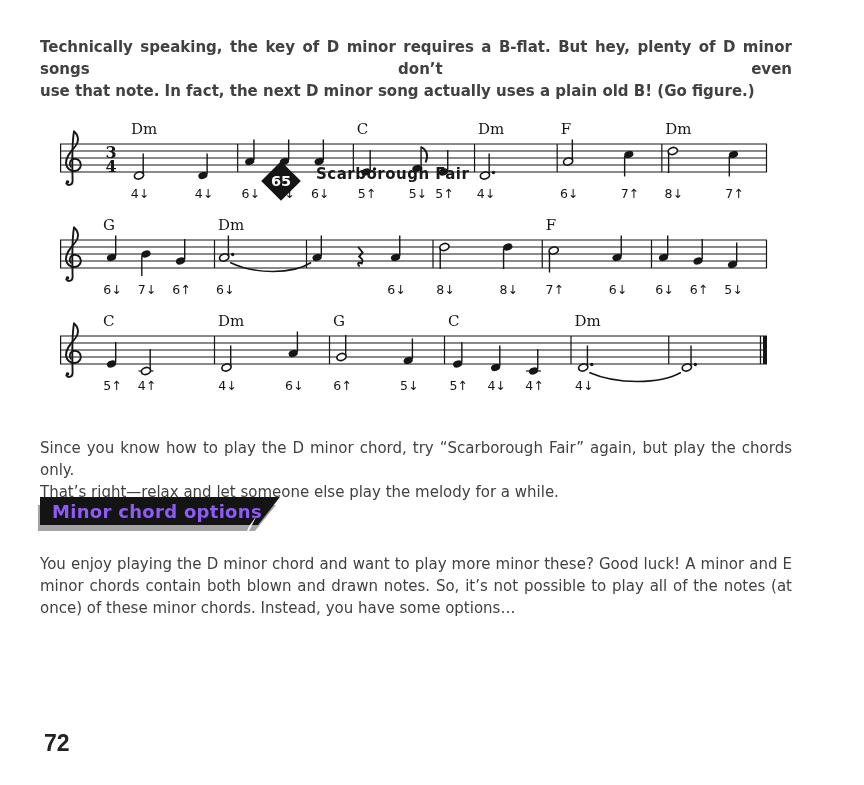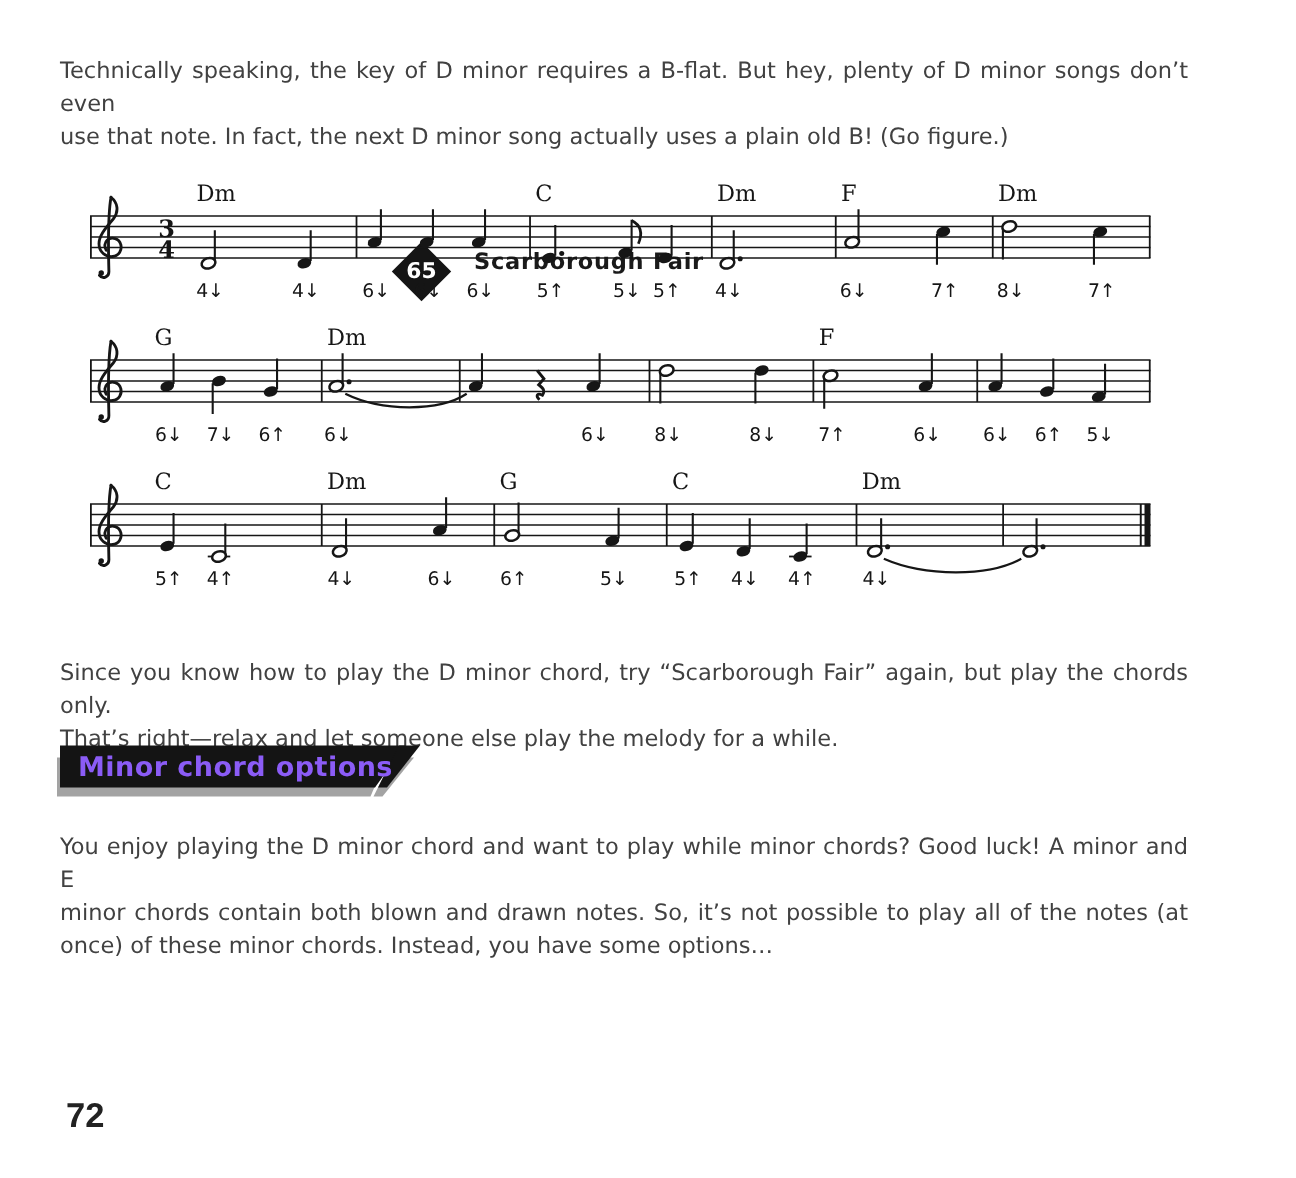--- a/index.html
+++ b/index.html
@@ -1,21 +1,21 @@
 <!DOCTYPE html>
 <html><head>
 <meta charset="utf-8">
 <style>
   html,body{margin:0;padding:0;background:#ffffff;}
   .page{position:relative;width:864px;height:785px;background:#fff;overflow:hidden;
         font-family:"DejaVu Sans",sans-serif;}
   .para{position:absolute;left:40px;width:752px;color:#414141;font-size:15px;line-height:22px;}
   .pline{white-space:normal;}
   .jl{text-align:justify;text-align-last:justify;}
-  #intro{top:36px;}
+  #intro{top:36px;font-weight:bold;}
   #outro{top:437px;}
   #options{top:553px;}
   .song-header{position:absolute;left:0;top:80px;width:864px;height:42px;}
   .diamond{position:absolute;left:261px;top:81px;width:40px;height:40px;}
   .diamond .sq{position:absolute;left:6px;top:6px;width:28px;height:28px;background:#151515;transform:rotate(45deg);}
   .diamond .num{position:absolute;left:0;top:0;width:40px;height:40px;display:flex;align-items:center;justify-content:center;
                 color:#fff;font-weight:bold;font-size:14.5px;}
   .song-title{position:absolute;left:316px;top:85px;font-size:15px;font-weight:bold;color:#1a1a1a;letter-spacing:.5px;}
   .sys{position:absolute;left:0;}
   .banner{position:absolute;left:36px;top:493px;width:300px;height:46px;}
@@ -240,20 +240,20 @@
     <svg width="300" height="46" viewBox="0 0 300 46">
       <polygon points="2,12 222,12 211,38 2,38" fill="#a3a3a3"></polygon>
       <polygon points="226,12 240,12 219,38 213,38" fill="#a3a3a3"></polygon>
       <polygon points="4,4 234,4 214,32 4,32" fill="#141414"></polygon>
       <polygon points="230,4 244,4 222,32 216,32" fill="#141414"></polygon>
     </svg>
     <span class="label">Minor chord options</span>
   </div>
 
   <div class="para" id="options">
-    <div class="pline jl">You enjoy playing the D minor chord and want to play while minor chords? Good luck! A minor and E</div>
+    <div class="pline jl">You enjoy playing the D minor chord and want to play more minor these? Good luck! A minor and E</div>
     <div class="pline jl">minor chords contain both blown and drawn notes. So, it’s not possible to play all of the notes (at</div>
     <div class="pline">once) of these minor chords. Instead, you have some options…</div>
   </div>
 
   <div class="pagenum">72</div>
 
 </div>
 
 </body></html>

